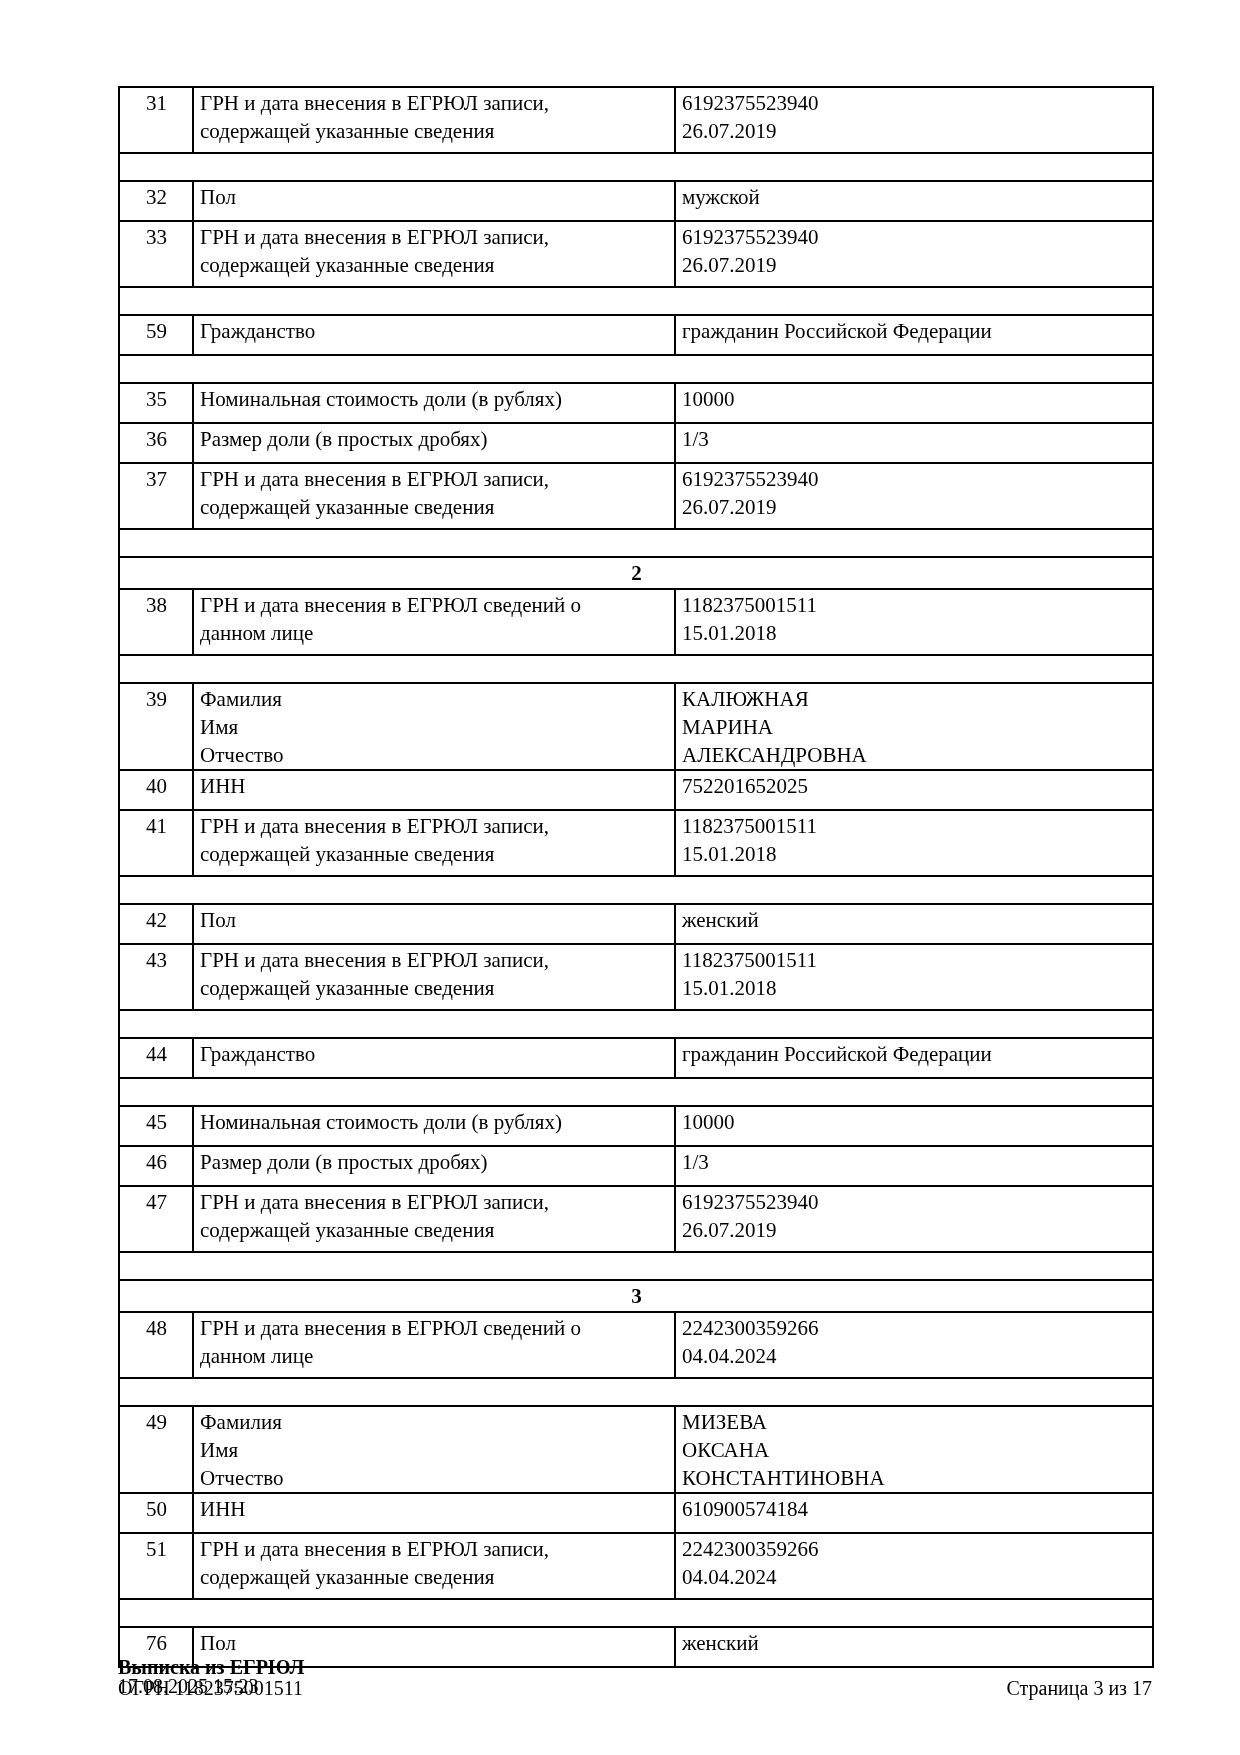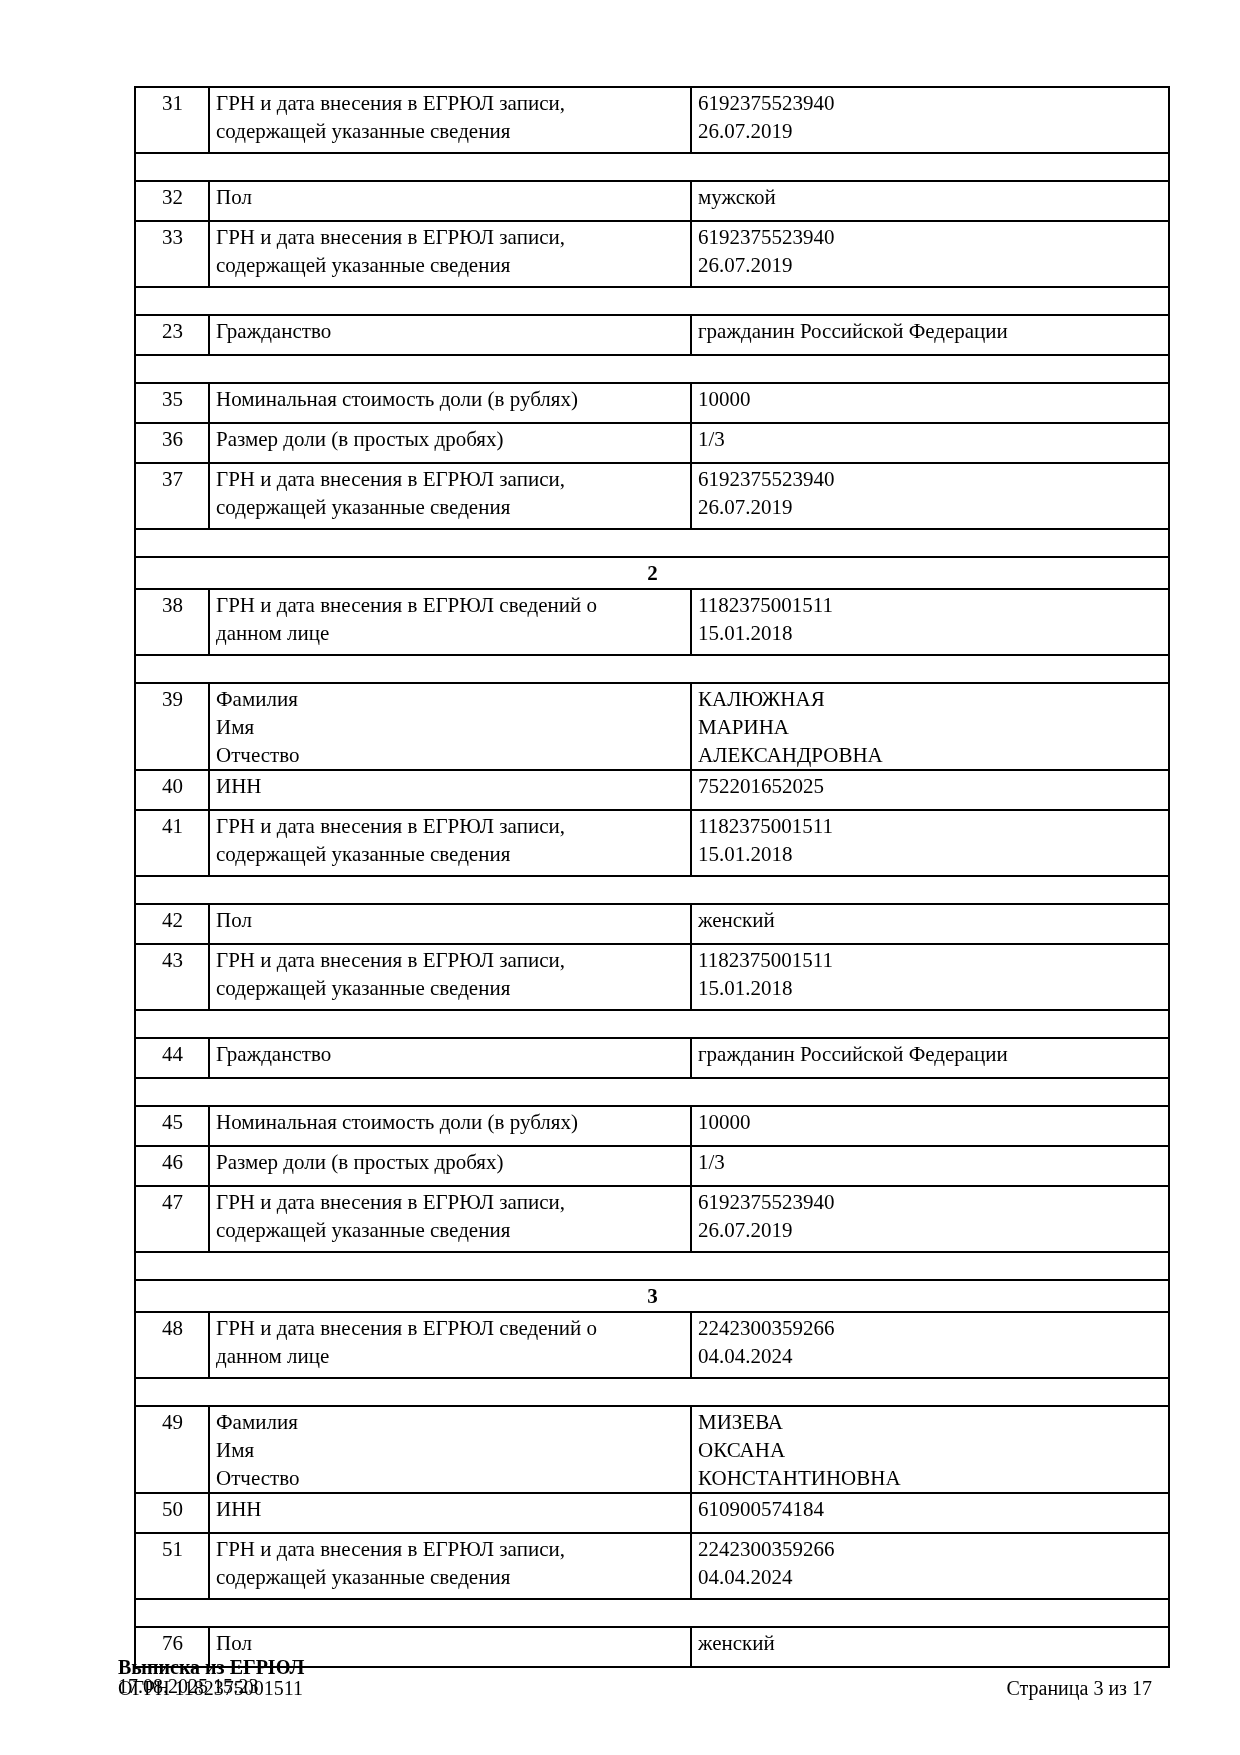--- a/index.html
+++ b/index.html
@@ -19,21 +19,20 @@
     background: #ffffff;
   }
 
   table.egrul {
     position: absolute;
     left: 118px;
     top: 86px;
     width: 1034px;
     border-collapse: collapse;
     table-layout: fixed;
-    margin-left: 16px;
   }
   col.c-num   { width: 74px; }
   col.c-label { width: 482px; }
   col.c-value { width: 478px; }
 
   table.egrul td {
     border: 2px solid #000;
     vertical-align: top;
     padding: 1px 5px 0 6px;
     font-family: "Liberation Serif", serif;
@@ -112,21 +111,21 @@
           <td class="cell-num">33</td>
           <td class="cell-label">ГРН и дата внесения в ЕГРЮЛ записи,
 содержащей указанные сведения</td>
           <td class="cell-value">6192375523940
 26.07.2019</td>
         </tr>
         <tr class="row-spacer">
           <td colspan="3" class="cell-spacer"></td>
         </tr>
         <tr class="row-1">
-          <td class="cell-num">23</td>
+          <td class="cell-num">59</td>
           <td class="cell-label">Гражданство</td>
           <td class="cell-value">гражданин Российской Федерации</td>
         </tr>
         <tr class="row-spacer">
           <td colspan="3" class="cell-spacer"></td>
         </tr>
         <tr class="row-1">
           <td class="cell-num">35</td>
           <td class="cell-label">Номинальная стоимость доли (в рублях)</td>
           <td class="cell-value">10000</td>

